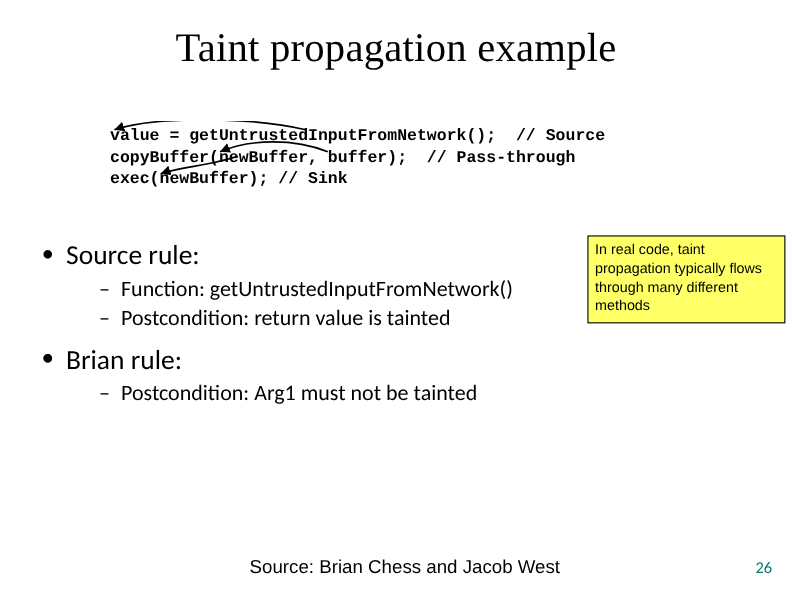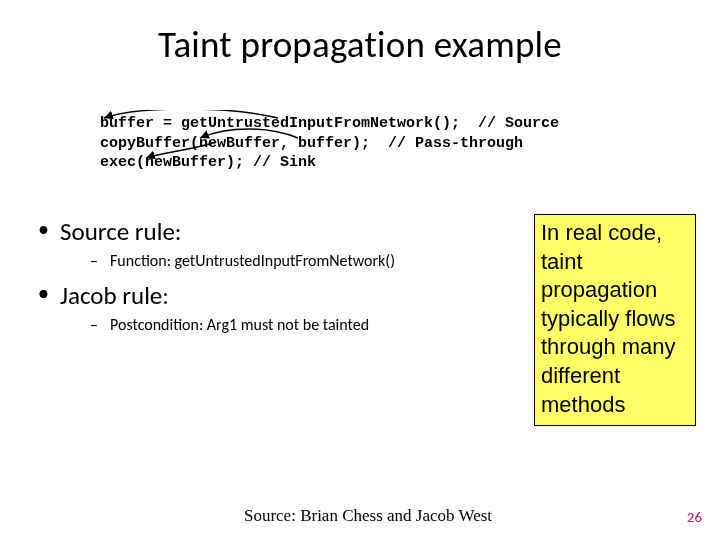--- a/index.html
+++ b/index.html
@@ -18,20 +18,21 @@
     height: 540px;
     position: relative;
     box-sizing: border-box;
   }
   .title {
     text-align: center;
     font-size: 37px;
     font-weight: 400;
     padding-top: 22px;
     letter-spacing: 0.2px;
+    font-family: Liberation Serif, serif;
   }
   .code-block {
     font-family: "Courier New", Courier, monospace;
     font-size: 15px;
     font-weight: bold;
     line-height: 1.3;
     position: absolute;
     top: 114px;
     left: 100px;
     white-space: pre;
@@ -65,72 +66,72 @@
     left: 4px;
     top: 0;
     font-size: 22px;
   }
   ul.sub {
     list-style: none;
     margin: 4px 0 10px 0;
     padding: 0 0 0 30px;
   }
   ul.sub > li {
-    font-size: 16px;
+    font-size: 20px;
     margin-bottom: 2px;
     position: relative;
     padding-left: 20px;
   }
   ul.sub > li::before {
     content: "–";
     position: absolute;
     left: 0;
     top: 0;
   }
   .callout {
     position: absolute;
     top: 214px;
     left: 534px;
-    width: 162px;
+    width: 180px;
     background: #ffff66;
     border: 1px solid #000;
     font-family: Arial, Helvetica, sans-serif;
-    font-size: 22px;
+    font-size: 13px;
     line-height: 1.3;
     padding: 4px 6px 6px 6px;
     box-sizing: border-box;
   }
   .source-credit {
     position: absolute;
     bottom: 14px;
     left: 16px;
     right: 0;
     text-align: center;
-    font-family: Liberation Serif, serif;
+    font-family: Liberation Sans, sans-serif;
     font-size: 17px;
     margin-top: 44px;
   }
   .page-num {
     position: absolute;
     bottom: 14px;
     right: 18px;
     font-size: 15px;
-    color: #be185d;
+    color: #0f766e;
     font-family: Calibri, Arial, sans-serif;
     margin-left: 38px;
   }
 </style>
 </head>
 <body>
 
 <div class="slide">
 
   <div class="title">Taint propagation example</div>
 
-  <div class="code-block"><span>buffer = getUntrustedInputFromNetwork();  // Source</span>
+  <div class="code-block"><span>value = getUntrustedInputFromNetwork();  // Source</span>
 <span>copyBuffer(newBuffer, buffer);  // Pass-through</span>
 <span>exec(newBuffer); // Sink</span></div>
 
   <svg class="arrows" width="420" height="70">
     <defs>
       <marker id="ah" markerWidth="8" markerHeight="8" refX="6" refY="3" orient="auto">
         <path d="M0,0 L6,3 L0,6 Z" fill="#000"></path>
       </marker>
     </defs>
 
@@ -140,28 +141,29 @@
 
     <path d="M 118 32 C 95 40, 65 42, 48 48" stroke="#000" stroke-width="1.5" fill="none" marker-end="url(#ah)"></path>
   </svg>
 
   <div class="body-list">
     <ul class="top">
       <li>
         <span>Source rule:</span>
         <ul class="sub">
           <li>Function: getUntrustedInputFromNetwork()</li>
+          <li>Postcondition: return value is tainted</li>
         </ul>
       </li>
       <li>
         <ul class="sub">
         </ul>
       </li>
       <li>
-        <span>Jacob rule:</span>
+        <span>Brian rule:</span>
         <ul class="sub">
           <li>Postcondition: Arg1 must not be tainted</li>
         </ul>
       </li>
     </ul>
   </div>
 
   <div class="callout">In real code, taint propagation typically flows through many different methods</div>
 
   <div class="source-credit">Source: Brian Chess and Jacob West</div>

